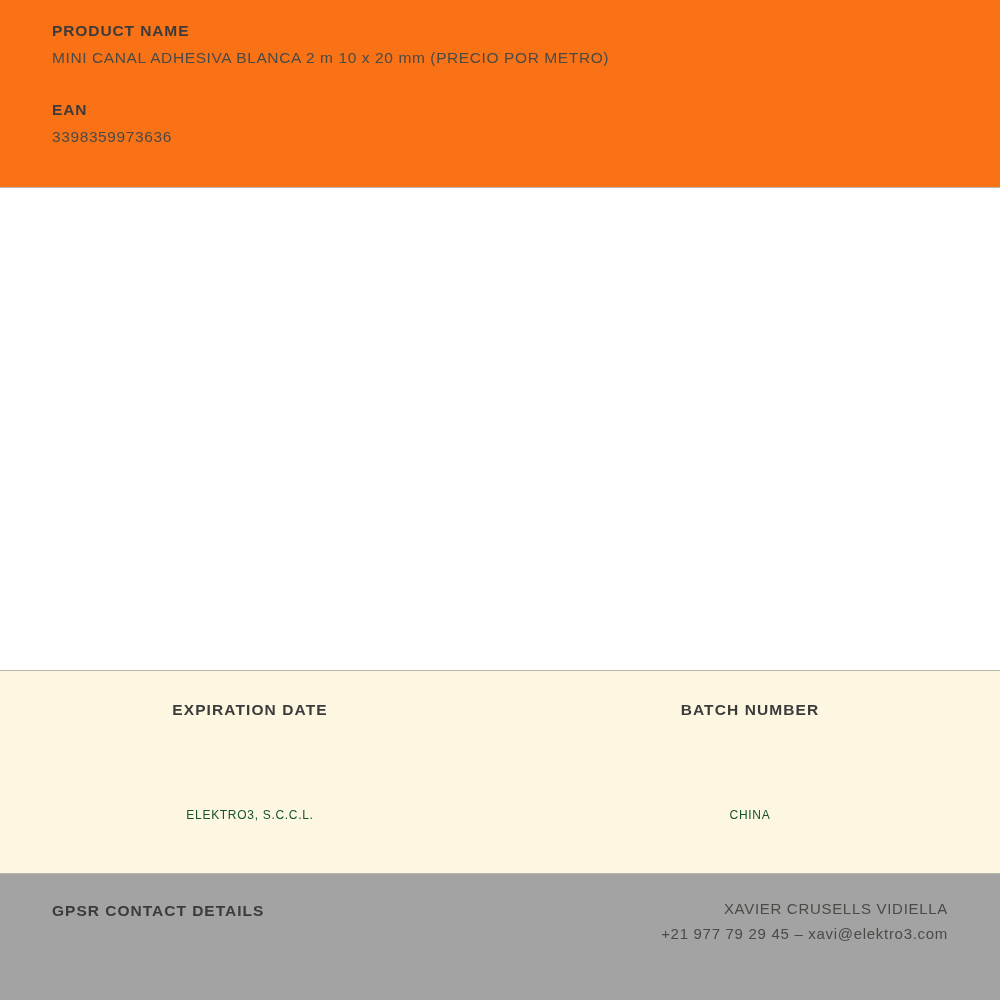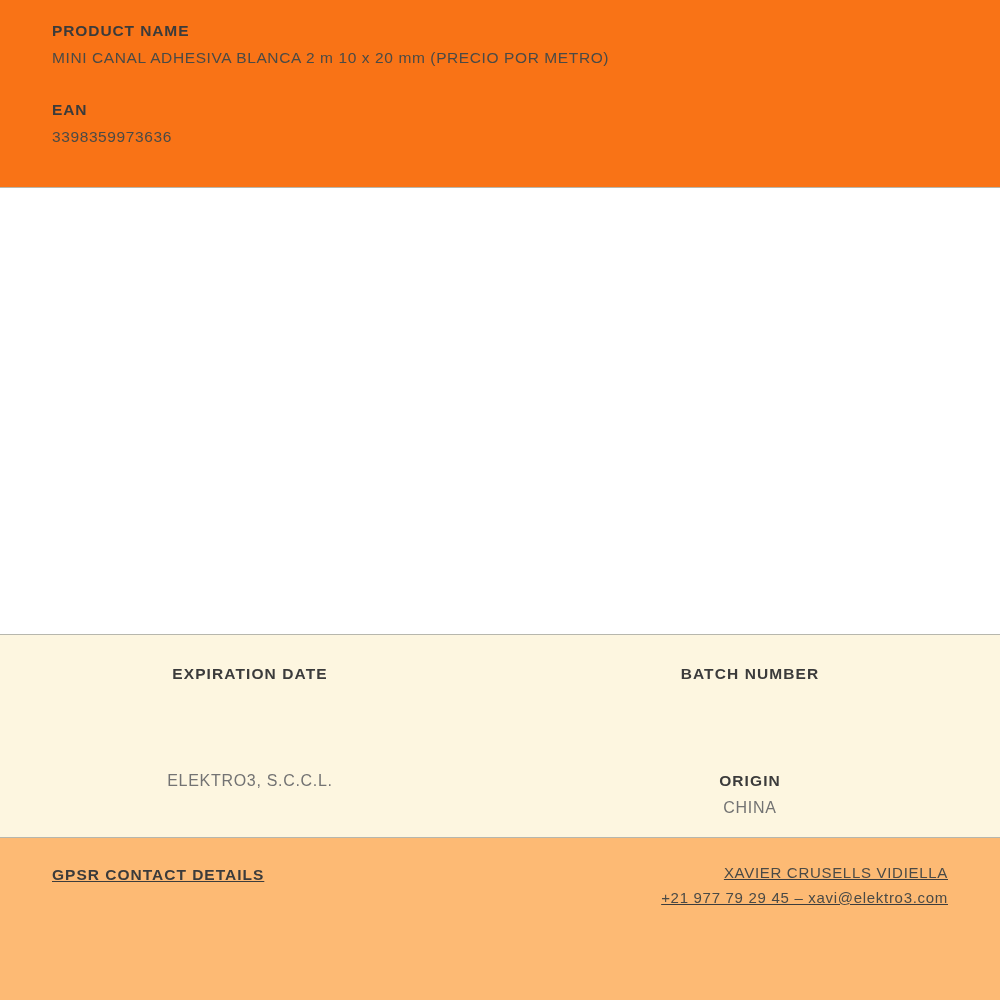--- a/index.html
+++ b/index.html
@@ -75,40 +75,39 @@
   }
   .info-cell .cell-label {
     font-size: 15.5px;
     font-weight: bold;
     letter-spacing: 1.1px;
     color: #3b3b3b;
     margin: 0 0 8px 0;
     min-height: 19px;
   }
   .info-cell .cell-value {
-    font-size: 16px;
+    font-size: 12px;
     letter-spacing: 0.7px;
-    color: #737373;
+    color: #14532d;
     margin: 0;
     min-height: 19px;
   }
   .info-row.second {
     margin-top: 61px;
   }
 
   
   .footer-block {
-    background: #fdba74;
+    background: #a3a3a3;
     padding: 26px 52px 22px 52px;
     box-sizing: border-box;
     display: flex;
     justify-content: space-between;
     align-items: flex-start;
-    height: 162px;
-    text-decoration: underline;
+    height: 126px;
   }
   .footer-title {
     font-size: 15.5px;
     font-weight: bold;
     letter-spacing: 1px;
     color: #3b3b3b;
     white-space: nowrap;
     padding-top: 2px;
   }
   .footer-lines {
@@ -148,21 +147,20 @@
       <div class="info-cell">
         <p class="cell-label">BATCH NUMBER</p>
         <p class="cell-value"></p>
       </div>
     </div>
     <div class="info-row second">
       <div class="info-cell">
         <p class="cell-value">ELEKTRO3, S.C.C.L.</p>
       </div>
       <div class="info-cell">
-        <p class="cell-label">ORIGIN</p>
         <p class="cell-value">CHINA</p>
       </div>
     </div>
   </div>
 
   <div class="footer-block">
     <div class="footer-title">GPSR CONTACT DETAILS</div>
     <div class="footer-lines">
       <p>XAVIER CRUSELLS VIDIELLA</p>
       <p>+21 977 79 29 45 –  xavi@elektro3.com</p>

